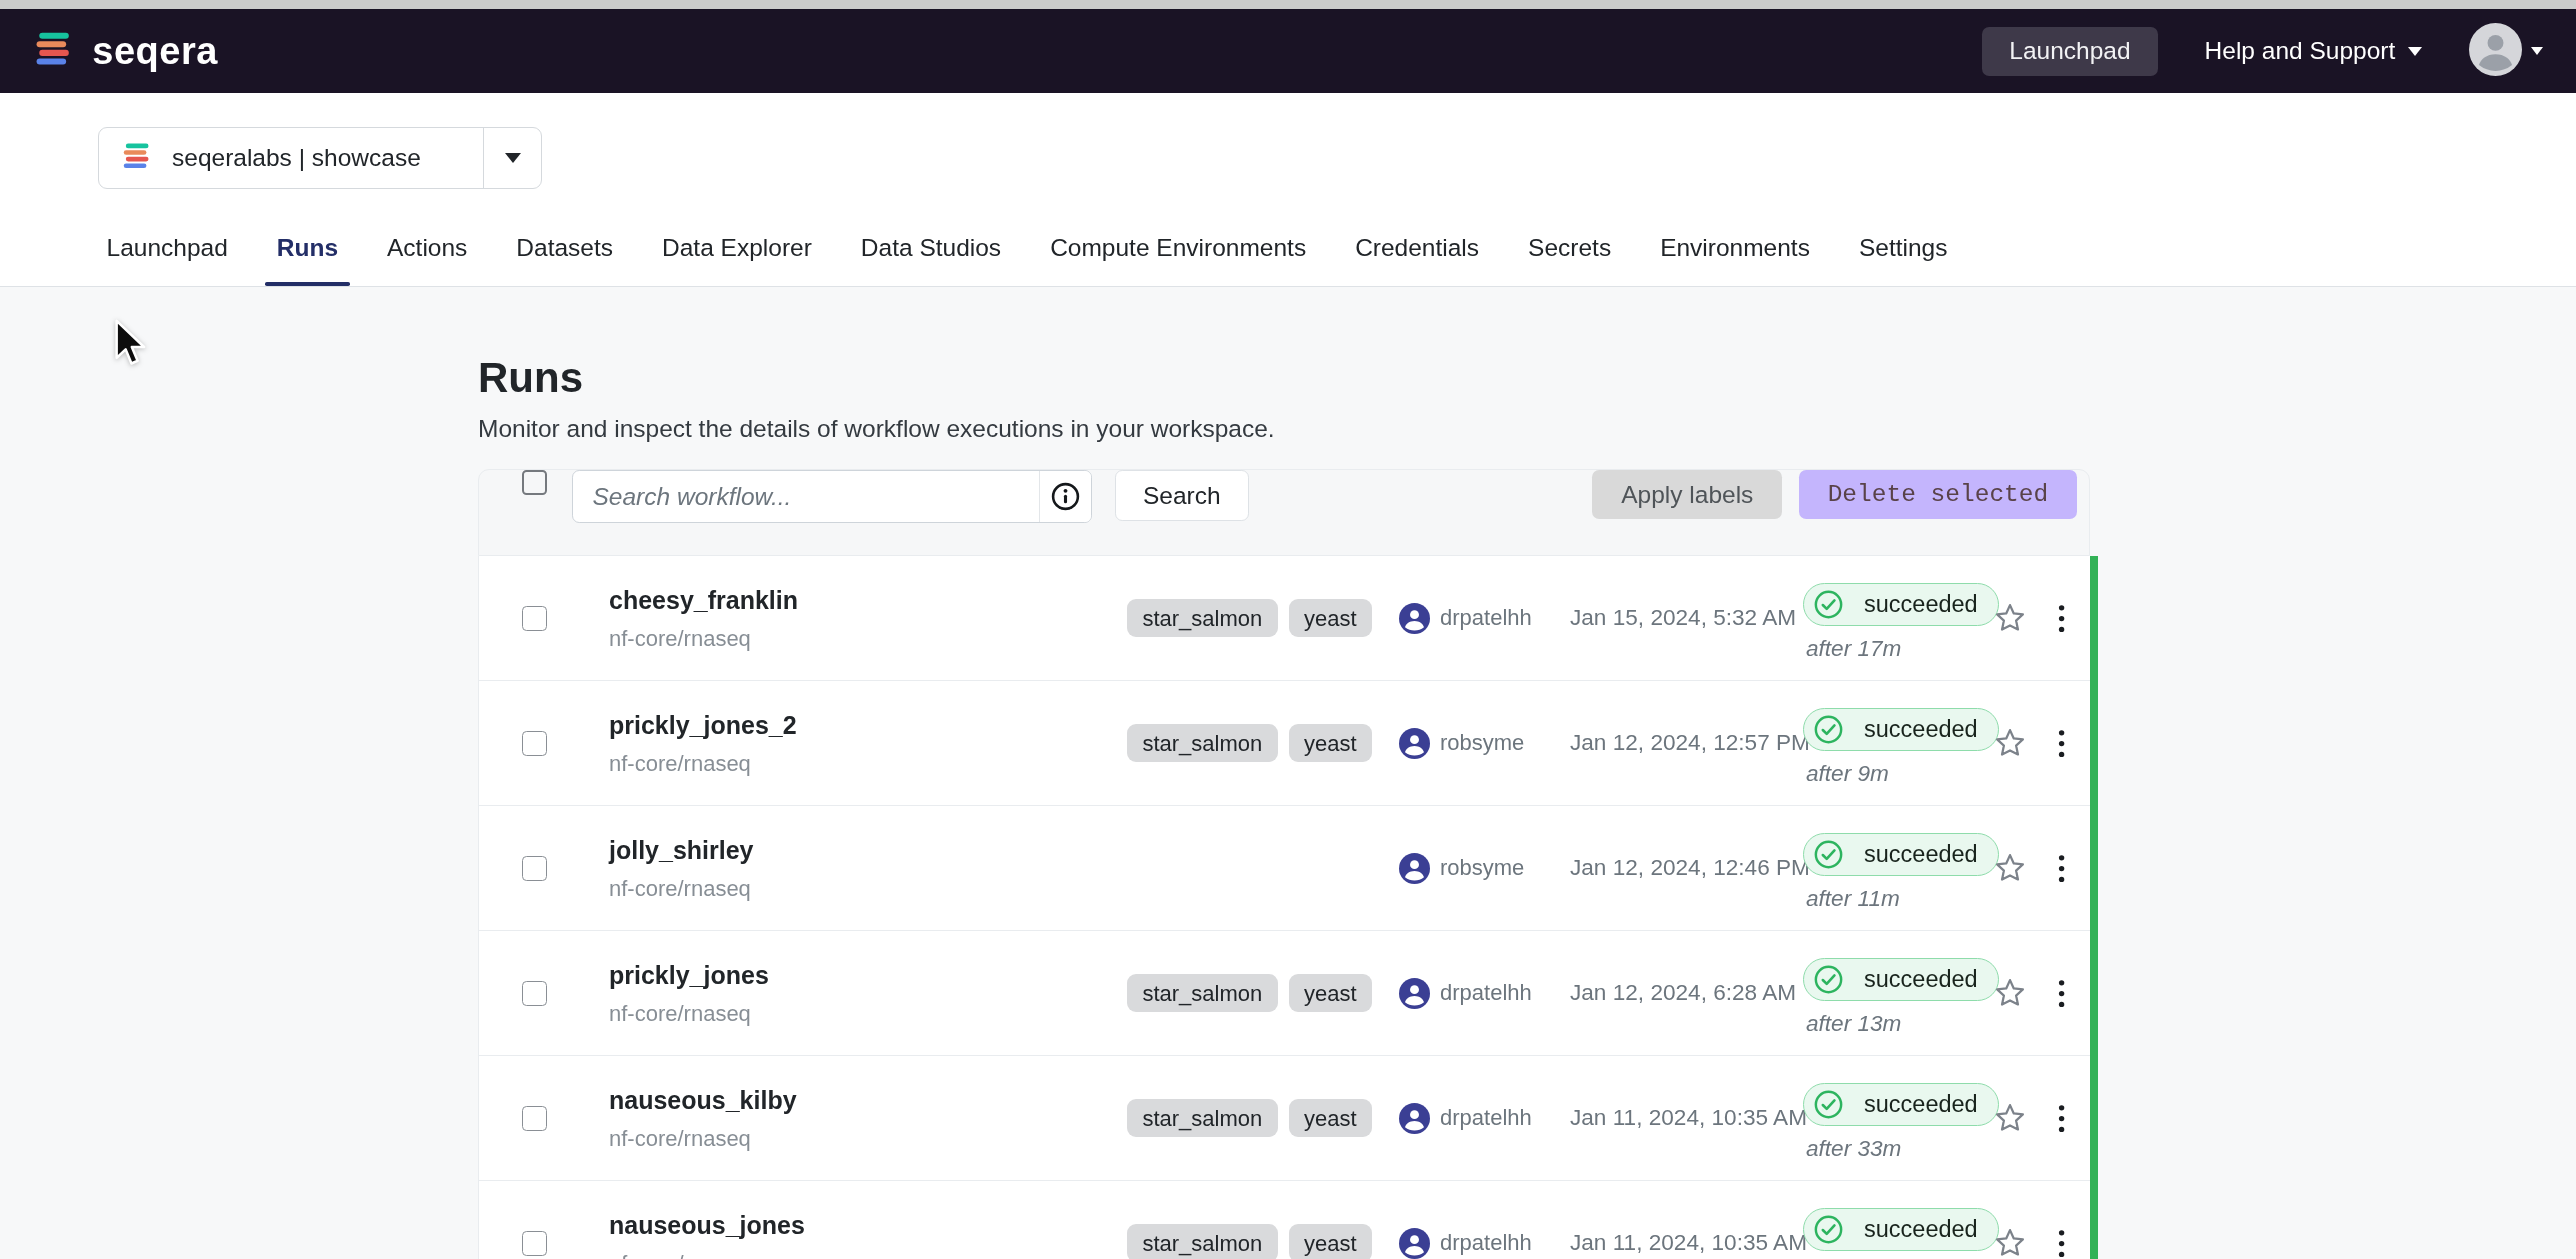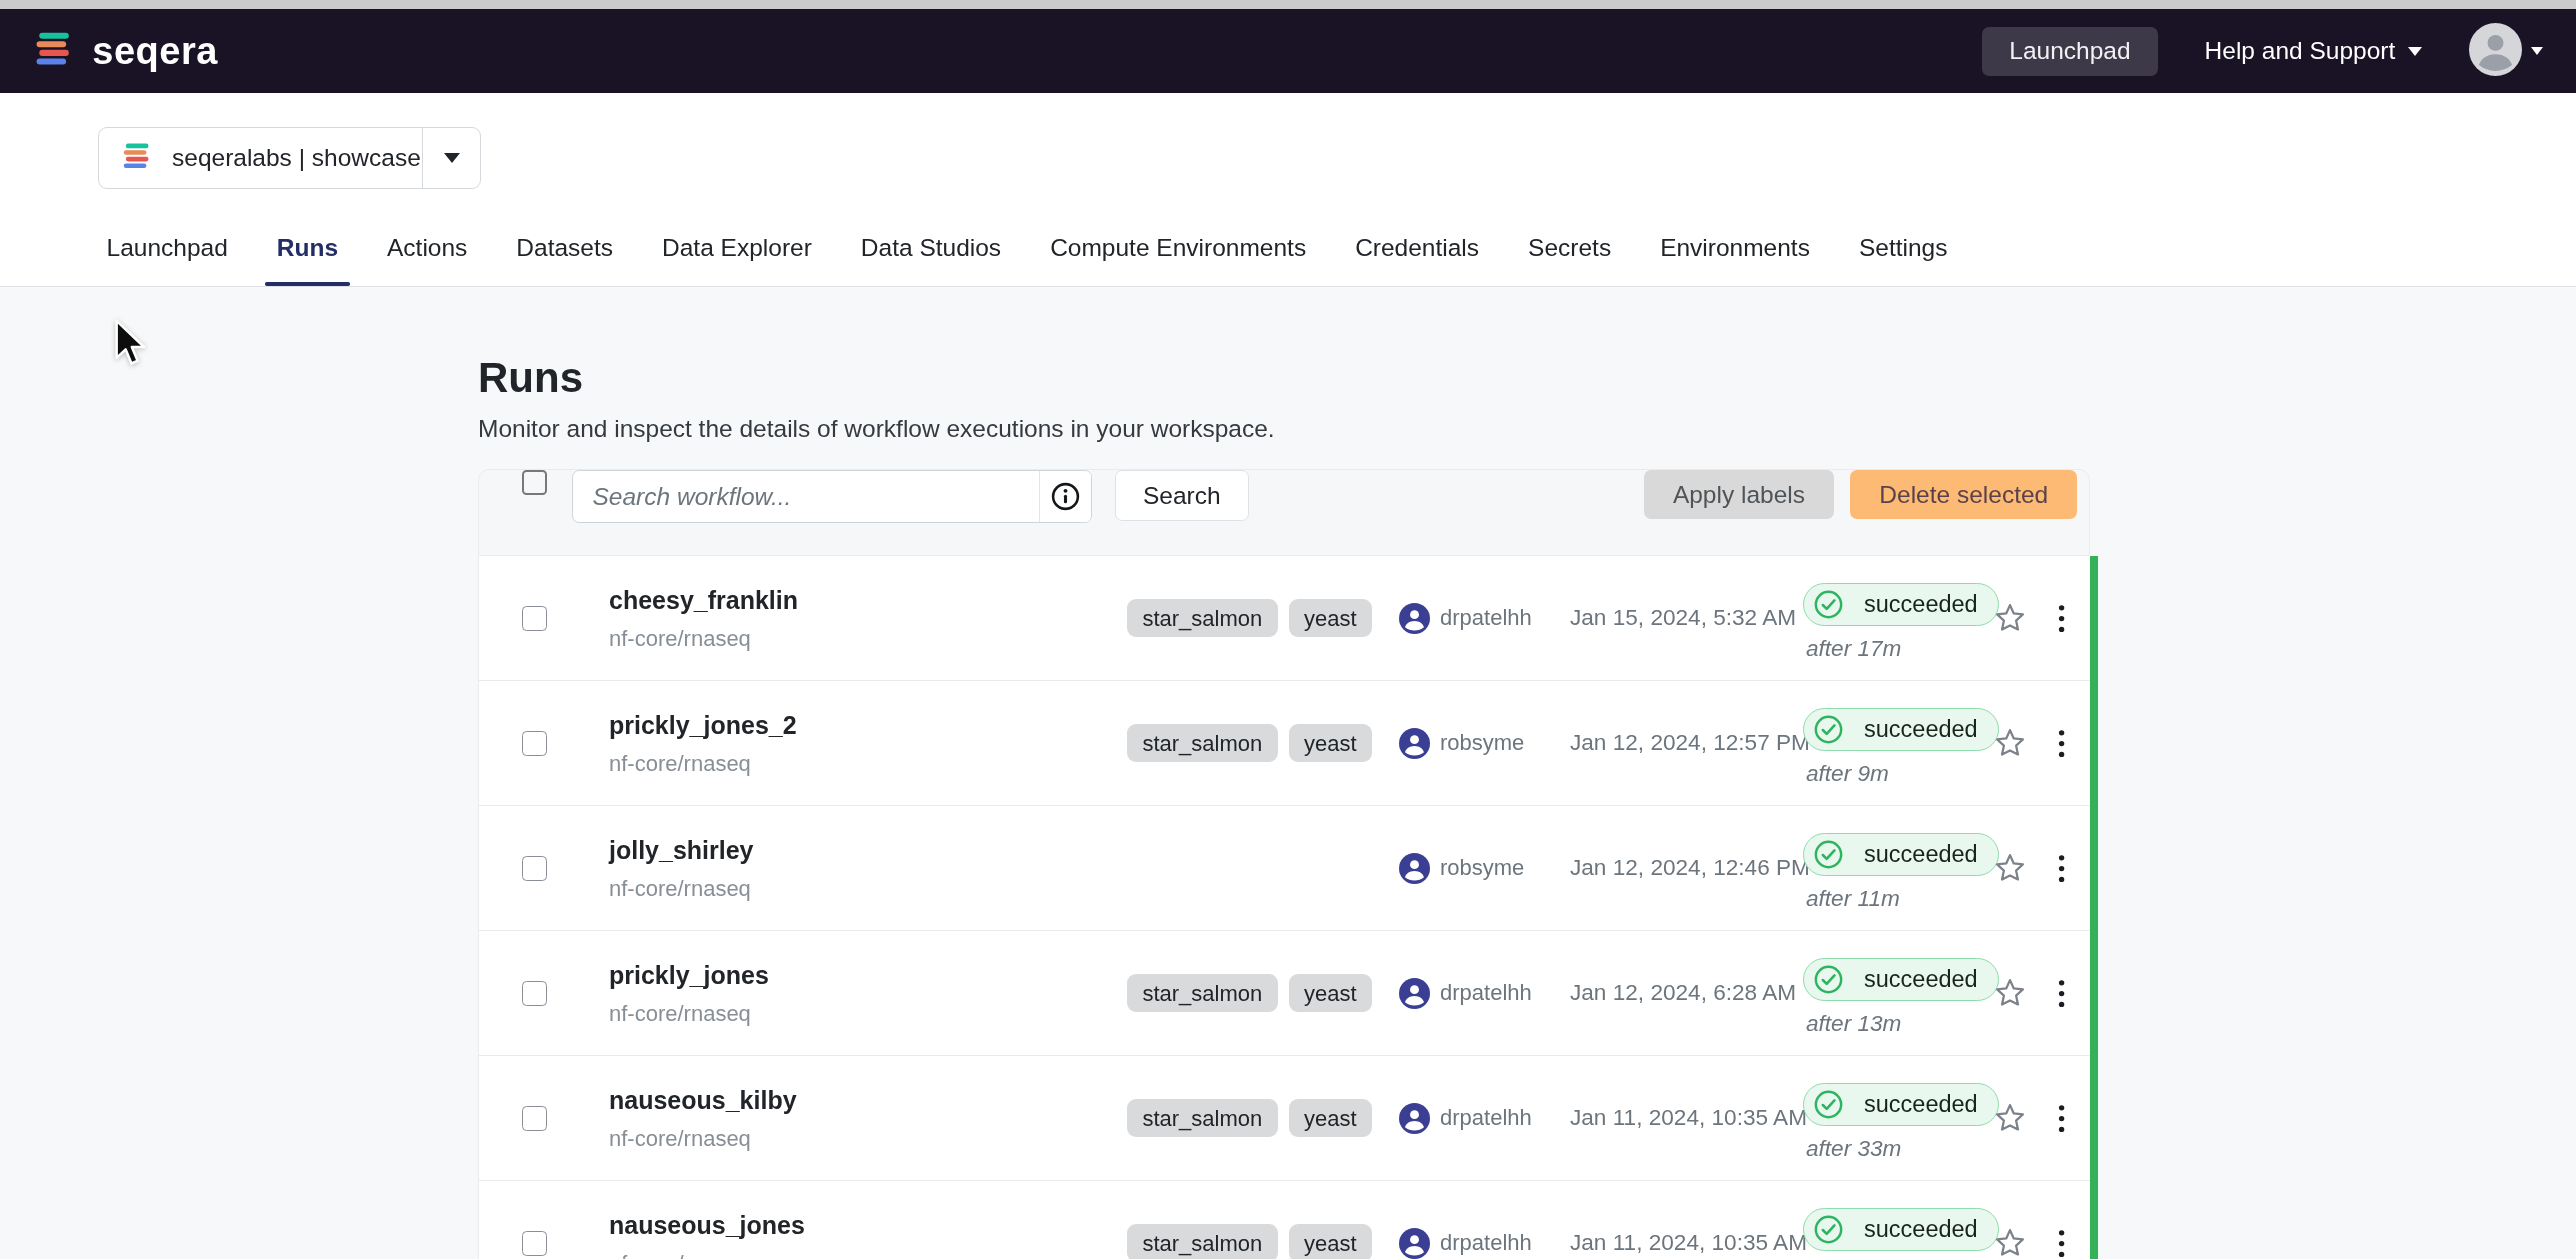--- a/index.html
+++ b/index.html
@@ -12,21 +12,21 @@
   .nav-left { display:flex; align-items:center; gap:16.3px; }
   .logo-text { color:#ffffff; font-size:38px; font-weight:600; letter-spacing:0.5px; }
   .nav-right { display:flex; align-items:center; gap:47px; }
   .launchpad-btn { background:#3e3949; color:#f2f2f4; font-size:24.5px; height:49px; padding:0 27px; border-radius:7.2px; display:flex; align-items:center; border:none; cursor:pointer; }
   .help-menu { color:#ffffff; font-size:24.5px; display:flex; align-items:center; gap:12.7px; cursor:pointer; }
   .caret { width:0; height:0; border-left:7.2px solid transparent; border-right:7.2px solid transparent; border-top:9px solid currentColor; display:inline-block; }
   .avatar-wrap { display:flex; align-items:center; gap:9px; color:#ffffff; cursor:pointer; }
 
   
   .white-section { background:#ffffff; }
-  .workspace { margin:34px 0 0 98px; width:383px; height:62px; background:#fff; border:0.9px solid #d5d9dd; border-radius:9px; display:flex; align-items:center; overflow:hidden; }
+  .workspace { margin:34px 0 0 98px; width:444px; height:62px; background:#fff; border:0.9px solid #d5d9dd; border-radius:9px; display:flex; align-items:center; overflow:hidden; }
   .workspace-main { flex:1; display:flex; align-items:center; gap:18px; padding-left:22px; height:100%; cursor:pointer; }
   .workspace-label { font-size:24.5px; color:#212529; }
   .workspace-caret { width:58px; height:100%; border-left:0.9px solid #d5d9dd; display:flex; align-items:center; justify-content:center; color:#212529; cursor:pointer; }
 
   
   .tabs { display:flex; margin-top:45px; padding-left:82px; border-bottom:0.9px solid #dee2e6; }
   .tab { padding:0 24.5px 23.5px; font-size:24.5px; color:#212529; cursor:pointer; position:relative; white-space:nowrap; }
   .tab.active { color:#232e67; font-weight:700; }
   .tab.active::after { content:""; position:absolute; left:12.7px; right:12.7px; bottom:-0.9px; height:4.5px; background:#232e67; border-radius:1.8px; }
 
@@ -42,21 +42,21 @@
   .checkbox { width:24.5px; height:24.5px; border:2.3px solid #75797e; border-radius:4.5px; background:transparent; cursor:pointer; flex:none; }
   .toolbar-check { margin-left:43px; }
   .search-group { margin-left:25px; width:520px; height:53px; background:#fff; border:0.9px solid #ced4da; border-radius:7.2px; display:flex; align-items:center; overflow:hidden; }
   .search-input { flex:1; height:100%; border:none; outline:none; padding:0 20px; font-size:24.5px; font-family:"Liberation Sans", sans-serif; color:#212529; background:transparent; }
   .search-input::placeholder { font-style:italic; color:#6c757d; }
   .search-divider { width:0.9px; height:100%; background:#e3e6e9; }
   .info-btn { width:51px; height:100%; display:flex; align-items:center; justify-content:center; cursor:pointer; background:#fff; border:none; }
   .search-btn { margin-left:23.5px; height:51px; padding:0 27px; background:#ffffff; border:0.9px solid #dee2e6; border-radius:7.2px; font-size:24.5px; color:#212529; cursor:pointer; font-family:"Liberation Sans", sans-serif; }
   .toolbar-spacer { flex:1; }
   .apply-btn { height:49px; padding:0 29px; background:#d9d9d9; border:none; border-radius:7.2px; font-size:24.5px; color:#4f5458; cursor:pointer; font-family:"Liberation Sans", sans-serif; }
-  .delete-btn { margin:0 11.8px 0 16.3px; height:49px; padding:0 29px; background:#fdba74; border:none; border-radius:7.2px; font-size:24.5px; color:#594249; cursor:pointer; font-family:Liberation Sans, sans-serif; }
+  .delete-btn { margin:0 11.8px 0 16.3px; height:49px; padding:0 29px; background:#c4b5fd; border:none; border-radius:7.2px; font-size:24.5px; color:#594249; cursor:pointer; font-family:Liberation Mono, monospace; }
 
   
   .row { position:relative; height:125px; background:#ffffff; border-bottom:0.9px solid #e9ecef; border-left:0.9px solid #e9ecef; cursor:pointer; }
   .row .checkbox { position:absolute; left:43px; top:50px; border-width:1.8px; border-color:#8a8f95; }
   .run-name { position:absolute; left:130px; top:30px; font-size:25px; font-weight:700; color:#212529; }
   .run-pipeline { position:absolute; left:130px; top:70px; font-size:22px; color:#878e95; }
   .run-labels { position:absolute; left:648px; top:43px; display:flex; gap:11px; }
   .pill { background:#d9dadc; border-radius:9px; padding:6.3px 15.4px; font-size:22px; color:#212529; line-height:1.15; }
   .run-user { position:absolute; left:920px; top:0; height:100%; display:flex; align-items:center; gap:10px; }
   .run-user-name { font-size:22px; color:#6c757d; }

